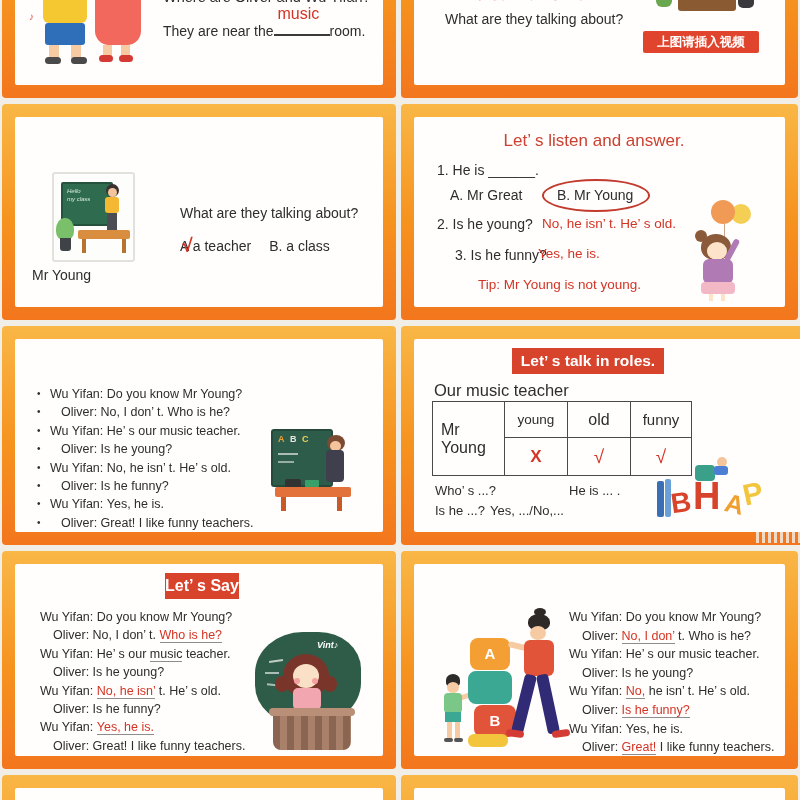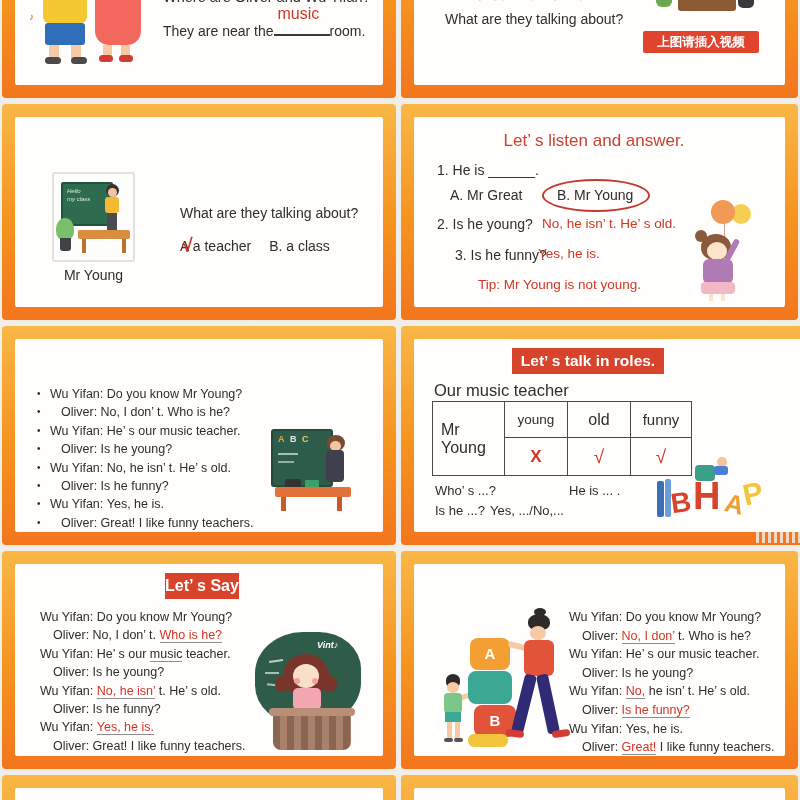--- a/index.html
+++ b/index.html
@@ -87,21 +87,21 @@
         <div class="abs circ" style="left:52px;top:10px;width:13px;height:13px;background:#3a3230;"></div>
         <div class="abs circ" style="left:54px;top:14px;width:9px;height:9px;background:#f4c59c;"></div>
         <div class="abs" style="left:51px;top:23px;width:14px;height:16px;background:#f5b833;border-radius:3px;"></div>
         <div class="abs" style="left:53px;top:39px;width:10px;height:22px;background:#4c4c55;"></div>
         <div class="abs" style="left:24px;top:56px;width:52px;height:9px;background:#d98e3f;border-radius:2px;"></div>
         <div class="abs" style="left:28px;top:65px;width:4px;height:14px;background:#b97230;"></div>
         <div class="abs" style="left:68px;top:65px;width:4px;height:14px;background:#b97230;"></div>
         <div class="abs" style="left:2px;top:44px;width:18px;height:22px;background:#7ac06a;border-radius:50% 50% 40% 40%;"></div>
         <div class="abs" style="left:6px;top:64px;width:11px;height:13px;background:#3f4347;border-radius:0 0 3px 3px;"></div>
       </div>
-      <div class="txt" style="left:27px;top:150px;width:103px;text-align:center;font-size:14px;">Mr Young</div>
+      <div class="txt" style="left:17px;top:150px;width:103px;font-size:14px;">Mr Young</div>
       <div class="txt" style="left:165px;top:88px;font-size:14px;">What  are they talking about?</div>
       <div class="txt" style="left:165px;top:117px;font-size:14px;">
         <span>A</span><span class="chk">√</span><span>a teacher</span><span style="display:inline-block;width:18px;"></span><span>B. a class</span>
       </div>
     </div>
   </div>
 
   <div class="card" style="left:401px;top:104px;width:397px;height:216px;">
     <div class="inner">
       <div class="slide-title" style="left:0;top:14px;width:360px;">Let’ s listen and answer.</div>

